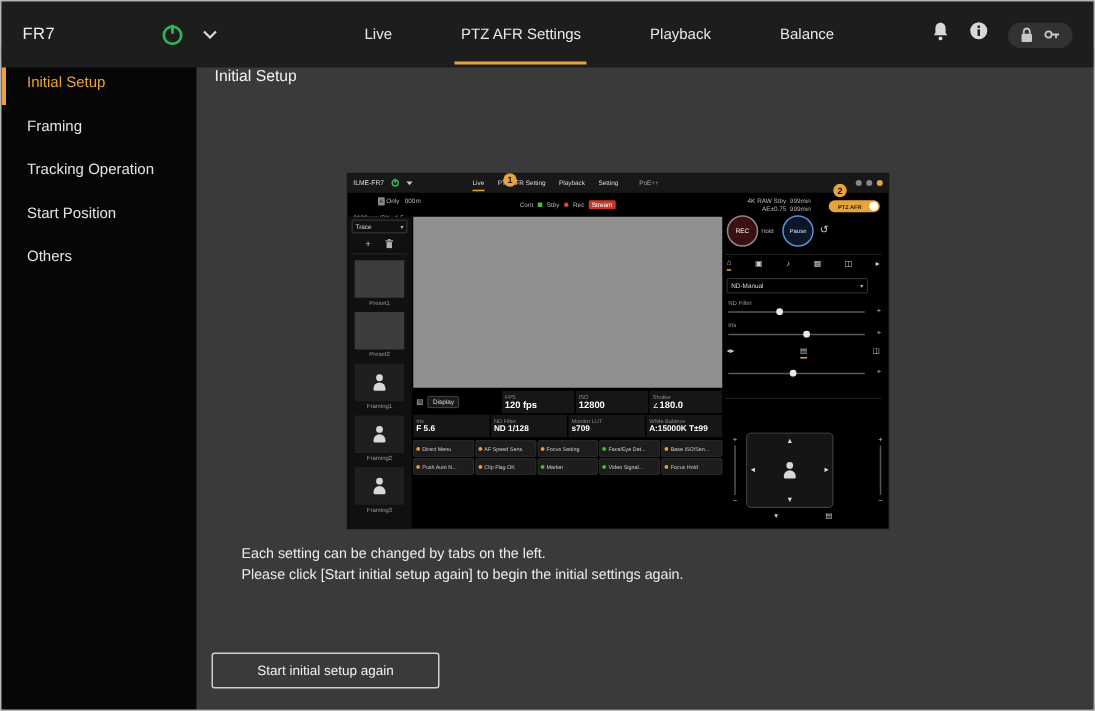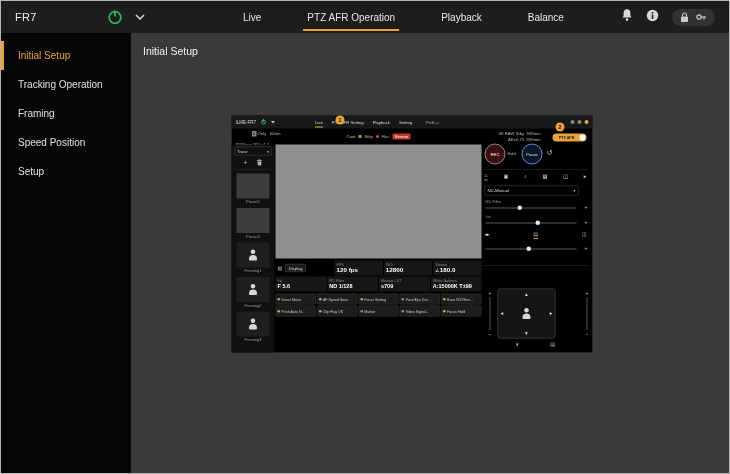--- a/index.html
+++ b/index.html
@@ -3,21 +3,21 @@
 <meta charset="utf-8">
 <style>
   * { margin:0; padding:0; box-sizing:border-box; }
   html,body { background:#fff; }
   body { font-family:"Liberation Sans","DejaVu Sans",sans-serif; }
 
   .page { position:relative; width:730px; height:474px; background:#3a3a3a;
           border:1px solid #b5b5b5; overflow:hidden; }
 
   
-  .topbar { position:absolute; top:0; left:0; right:0; height:32px; background:#1d1d1d;
+  .topbar { position:absolute; top:0; left:0; right:0; height:44px; background:#1d1d1d;
             display:flex; align-items:center; z-index:20; }
   .brand { margin-left:14px; font-size:11px; color:#f0f0f0; letter-spacing:.3px; }
   .power-btn { margin-left:70px; display:flex; align-items:center; cursor:pointer; }
   .chev-btn { margin-left:12px; display:flex; align-items:center; cursor:pointer; }
   .tabs { position:absolute; left:240px; top:0; height:100%; display:flex; gap:42px; }
   .tab { display:flex; align-items:center; font-size:10px; color:#e8e8e8; position:relative;
          padding:0 2px; cursor:pointer; }
   .tab.active::after { content:""; position:absolute; left:-2px; right:-2px; bottom:2px;
                        height:2px; background:var(--accent); }
   .top-icons { position:absolute; right:14px; display:flex; align-items:center; gap:13px; }
@@ -186,21 +186,21 @@
         <line x1="8" y1="1.5" x2="8" y2="7.5" style="stroke:var(--power-green)" stroke-width="1.8"></line>
       </svg>
     </span>
     <span class="chev-btn">
       <svg width="10" height="6" viewBox="0 0 10 6">
           <polyline points="1,1 5,5 9,1" stroke="#d8d8d8" stroke-width="1.5" fill="none"></polyline>
         </svg>
     </span>
     <nav class="tabs">
       <div class="tab">Live</div>
-      <div class="tab active">PTZ AFR Operation</div>
+      <div class="tab active">PTZ AFR Settings</div>
       <div class="tab">Playback</div>
       <div class="tab">Balance</div>
     </nav>
     <div class="top-icons">
       <span>
         <svg width="12" height="14" viewBox="0 0 12 14">
           <path d="M6 1.2 C3.9 1.2 2.6 2.8 2.6 4.9 V7.8 L1.5 9.5 H10.5 L9.4 7.8 V4.9 C9.4 2.8 8.1 1.2 6 1.2 Z" fill="#d8d8d8"></path>
           <circle cx="6" cy="11.6" r="1.3" fill="#d8d8d8"></circle>
         </svg>
       </span>
@@ -220,24 +220,24 @@
           <circle cx="3" cy="5" r="2.1" fill="none" stroke="#c9c9c9" stroke-width="1.2"></circle>
           <line x1="5" y1="5" x2="10" y2="5" stroke="#c9c9c9" stroke-width="1.2"></line>
           <line x1="8" y1="5" x2="8" y2="7.5" stroke="#c9c9c9" stroke-width="1.2"></line>
         </svg>
       </span>
     </div>
   </header>
 
   <aside class="sidebar">
     <div class="side-item active">Initial Setup</div>
+    <div class="side-item">Framing</div>
     <div class="side-item">Tracking Operation</div>
-    <div class="side-item">Framing</div>
-    <div class="side-item">Speed Position</div>
-    <div class="side-item">Setup</div>
+    <div class="side-item">Start Position</div>
+    <div class="side-item">Others</div>
   </aside>
 
   <main class="main">
     <div class="page-title">Initial Setup</div>
 
 
     <div class="mini-wrap">
       <div class="mini">
 
         <div class="m-titlebar">
@@ -470,16 +470,21 @@
 
           <div class="m-irow m-irow3">
             <span class="mi">▾</span>
             <span class="mi">▤</span>
           </div>
         </div>
 
       </div>
     </div>
 
-
+    <div class="outro">
+      <div>Each setting can be changed by tabs on the left.</div>
+      <div>Please click [Start initial setup again] to begin the initial settings again.</div>
+    </div>
+
+    <button class="restart-btn">Start initial setup again</button>
   </main>
 
 </div>
 
 </body></html>

